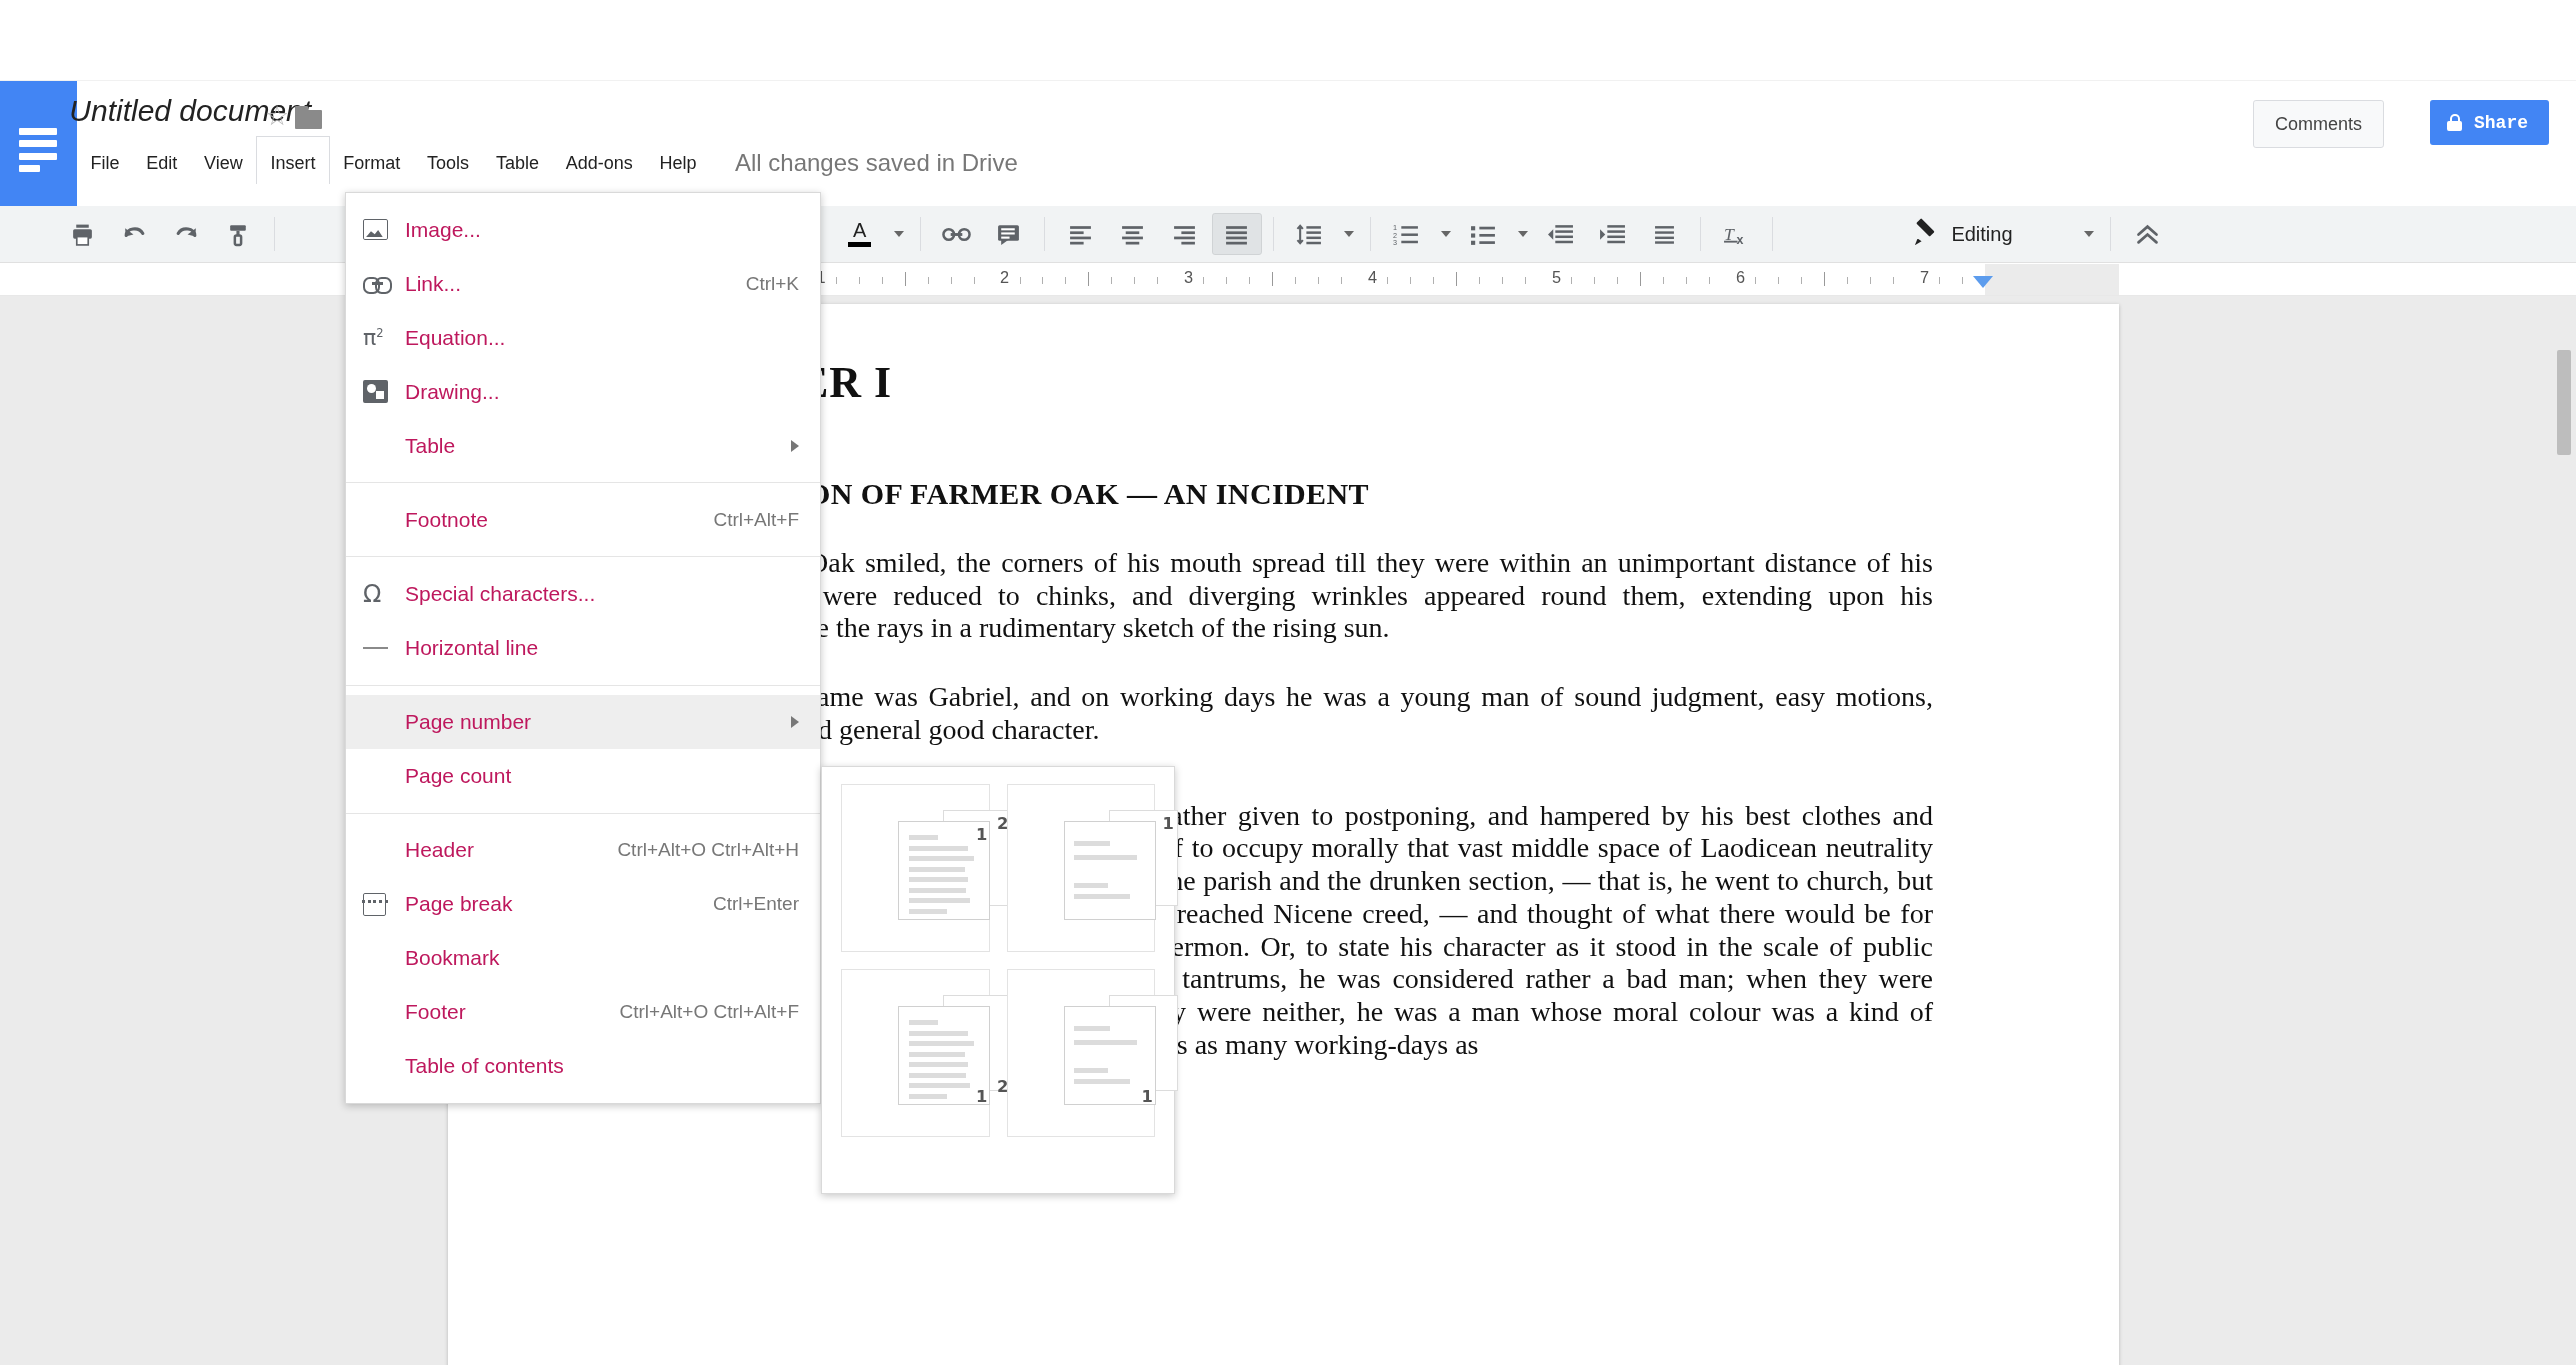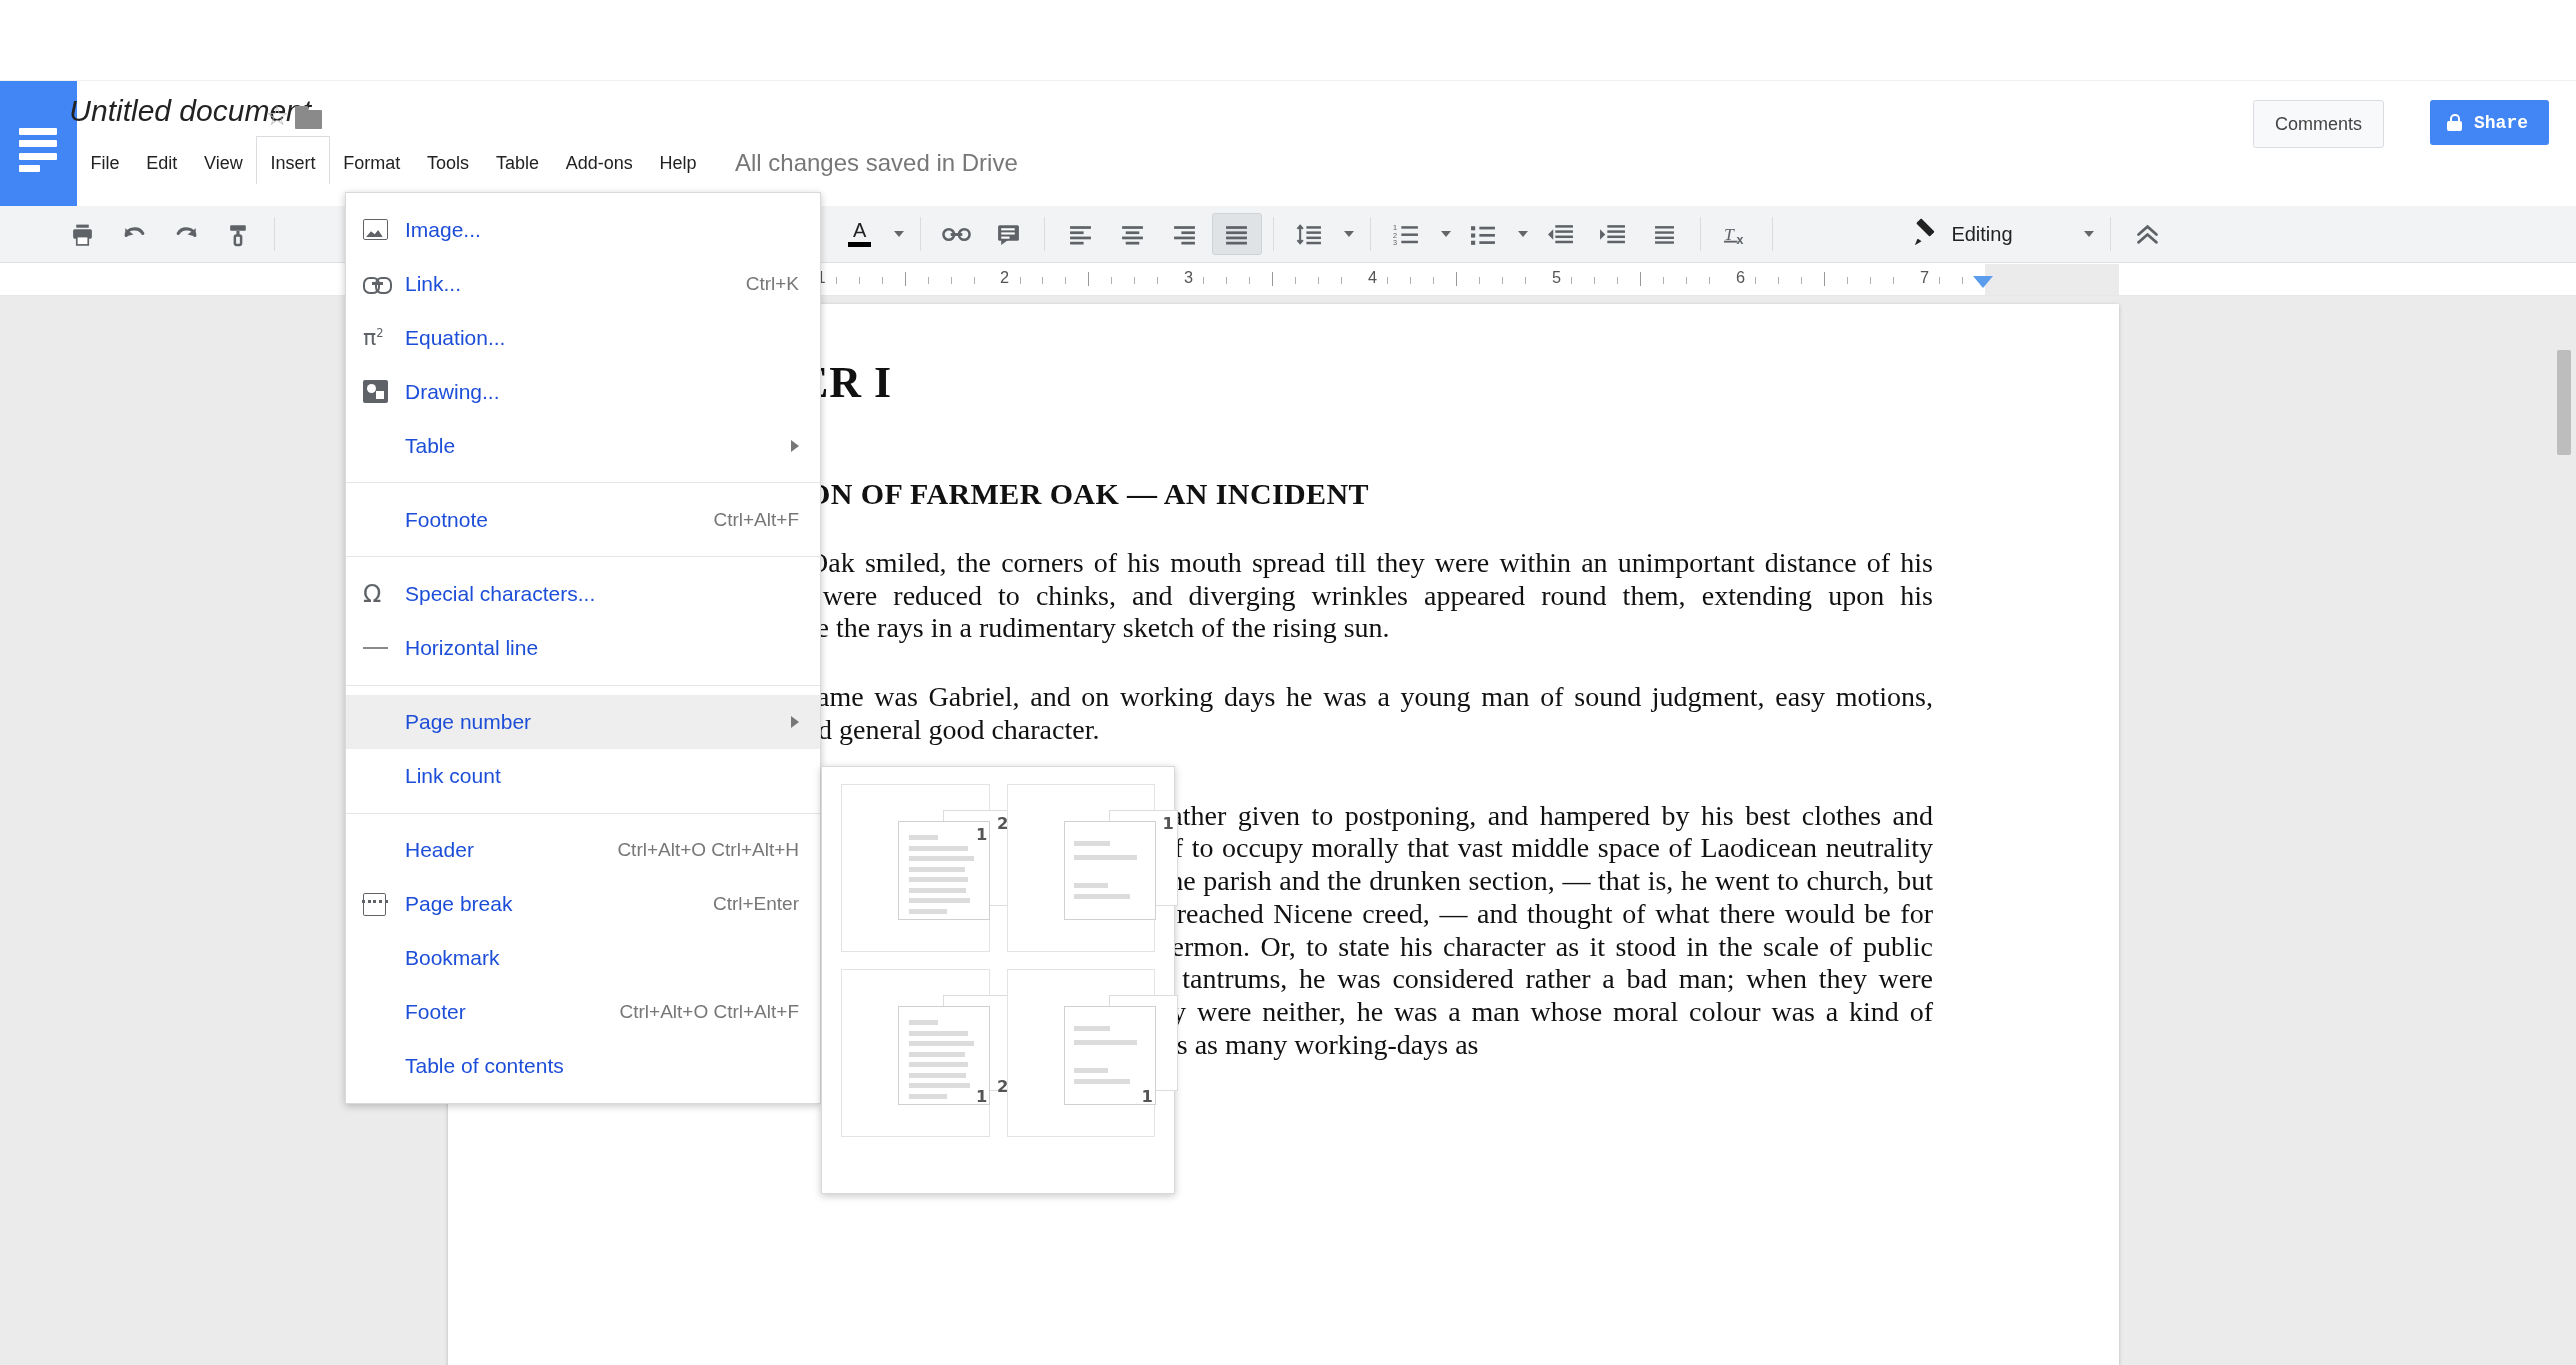--- a/index.html
+++ b/index.html
@@ -163,21 +163,21 @@
     background:#fff; border:1px solid #d9d9d9;
     box-shadow:0 1.9px 7.7px rgba(0,0,0,0.22); z-index:50;
     padding:9.6px 0 9.6px 0;
   }
   .mrow {
     display:flex; align-items:center; height:54px; padding:0 21px 0 17px;
     cursor:pointer; position:relative; white-space:nowrap;
   }
   .mrow.hovered { background:#eeeeee; }
   .mrow .micon { width:42px; display:flex; align-items:center; justify-content:flex-start; }
-  .mrow .mlabel { font-size:21px; color:#1d4ed8; flex:1; }
+  .mrow .mlabel { font-size:21px; color:#be185d; flex:1; }
   .mrow .mshort { font-size:19px; color:#777; margin-left:21px; }
   .mrow .marrow {
     width:0;height:0;border-top:6.7px solid transparent;border-bottom:6.7px solid transparent;
     border-left:8.6px solid #777; margin-left:15.3px;
   }
   .msep { height:1px; background:#e5e5e5; margin:9.6px 0; }
 
   
   .ic { display:inline-block; position:relative; }
   .ic-image { width:25px;height:21px;border:1.9px solid #5f6368;border-radius:1.9px;background:#fff; }
@@ -619,21 +619,21 @@
         <span class="mlabel">Horizontal line</span>
       </div>
       <div class="msep"></div>
       <div class="mrow hovered">
         <span class="micon"></span>
         <span class="mlabel">Page number</span>
         <span class="marrow"></span>
       </div>
       <div class="mrow">
         <span class="micon"></span>
-        <span class="mlabel">Link count</span>
+        <span class="mlabel">Page count</span>
       </div>
       <div class="msep"></div>
       <div class="mrow">
         <span class="micon"></span>
         <span class="mlabel">Header</span>
         <span class="mshort">Ctrl+Alt+O Ctrl+Alt+H</span>
       </div>
       <div class="mrow">
         <span class="micon">
           <span class="ic ic-pagebreak"></span>

